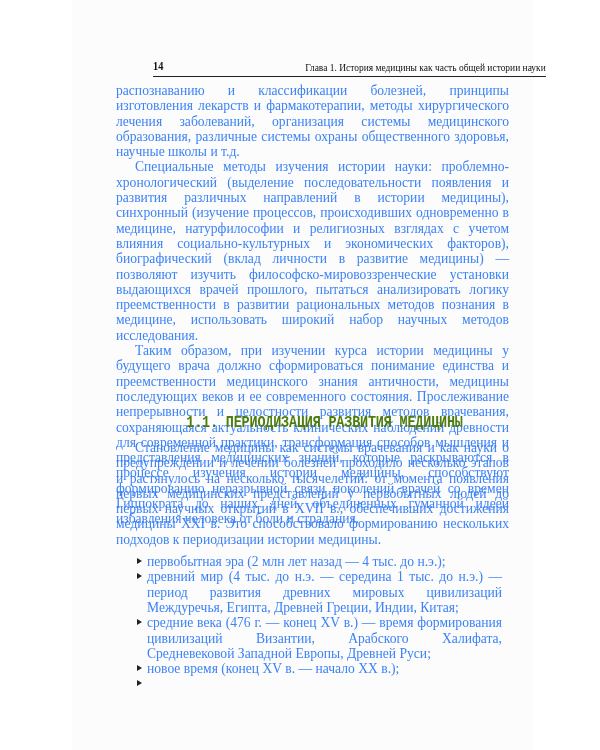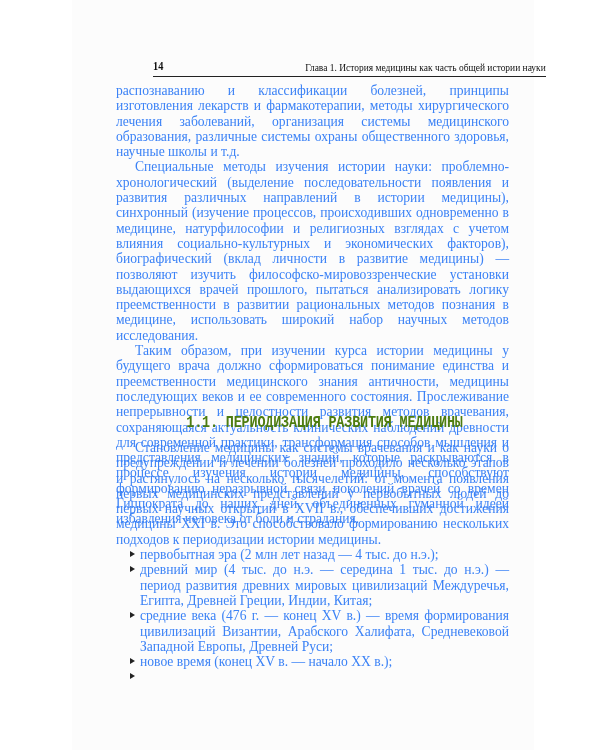--- a/index.html
+++ b/index.html
@@ -27,21 +27,21 @@
     font-family: "Liberation Serif", serif; font-size: 13.6px; line-height: 15.3px; color: #3b82f6;
   }
   .body-text p { margin: 0; text-align: justify; hyphens: auto; }
   .body-text p.indent { text-indent: 19px; }
   .section-heading {
     position: absolute; left: 128px; width: 393px; top: 414px; text-align: center;
     font-family: Liberation Mono, monospace; font-weight: bold; font-size: 16px; color: #4d7c0f;
     letter-spacing: -0.2px;
   }
   .section-heading span { display: inline-block; transform: scaleX(0.84); transform-origin: center; }
-  ul.periods { list-style: none; margin: 0; padding: 0 0 0 24px; }
+  ul.periods { list-style: none; margin: 7px; padding: 0 0 0 24px; }
   ul.periods li { position: relative; text-align: justify; }
   ul.periods li .bullet {
     position: absolute; left: -10px; top: 4px; width: 0; height: 0;
     border-top: 3.5px solid transparent; border-bottom: 3.5px solid transparent; border-left: 5px solid #222;
   }
 </style>
 </head>
 <body>
 
 <div class="page"></div>

